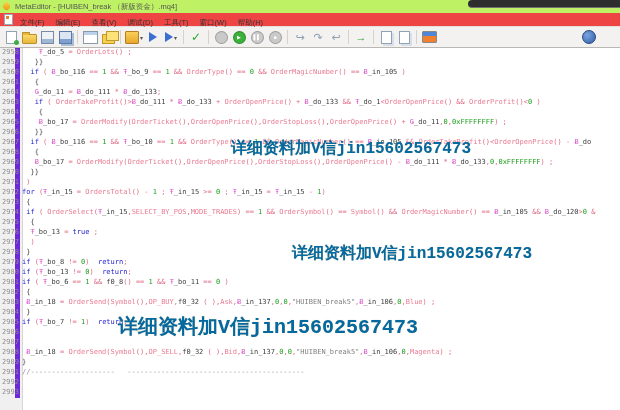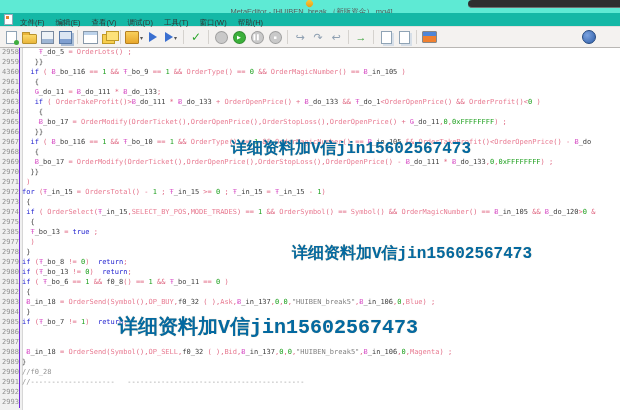--- a/index.html
+++ b/index.html
@@ -1,29 +1,29 @@
 <!DOCTYPE html>
 <html><head>
 <meta charset="utf-8">
 <style>
   html,body{margin:0;padding:0;}
   body{width:620px;height:410px;overflow:hidden;background:#f0eeec;
        font-family:"Liberation Sans","DejaVu Sans",sans-serif;position:relative;}
 
   
-  .titlebar{position:absolute;left:0;top:0;width:620px;height:13px;background:#5eead4;
-            display:flex;align-items:center;padding-left:3px;box-sizing:border-box;flex-direction:column;}
+  .titlebar{position:absolute;left:0;top:0;width:620px;height:13px;background:#bef264;
+            display:flex;align-items:center;padding-left:3px;box-sizing:border-box;}
   .app-logo{width:7px;height:7px;background:linear-gradient(135deg,#f9d34a,#e8960c);
             border-radius:0 50% 50% 50%;transform:rotate(45deg);margin-right:5px;flex:0 0 auto;}
   .title-text{font-size:7.5px;color:#565656;white-space:nowrap;}
   .dark-slab{position:absolute;left:468px;top:0;width:152px;height:7px;background:#2e2e2e;
              border-radius:4px 0 0 4px;border-bottom:1px solid #6f6f6f;}
 
   
-  .menubar{position:absolute;left:0;top:13px;width:620px;height:14px;background:#14b8a6;
+  .menubar{position:absolute;left:0;top:13px;width:620px;height:14px;background:#ef4444;
            border-bottom:1px solid #e3e1de;display:flex;align-items:center;padding-left:4px;box-sizing:border-box;}
   .doc-ico{width:7px;height:9px;background:#fff;border:1px solid #98a8b8;position:relative;margin-right:7px;flex:0 0 auto;}
   .doc-ico::after{content:"";position:absolute;left:1px;top:1px;width:3px;height:3px;background:#e8812c;}
   .menu-item{font-size:7.5px;color:#333;margin-right:11px;white-space:nowrap;cursor:default;}
 
   
   .toolbar{position:absolute;left:0;top:27px;width:620px;height:21px;background:#f4f2f0;
            border-bottom:1px solid #b9b7b4;display:flex;align-items:center;padding-left:2px;box-sizing:border-box;}
   .tbi{height:17px;min-width:16px;display:flex;align-items:center;justify-content:center;margin:0 1px;position:relative;}
   .tb-sep{width:1px;height:14px;background:#d5d2cе;background:#d5d2ce;margin:0 3px;}
@@ -47,21 +47,21 @@
   .t-docs{width:9px;height:11px;background:#fff;border:1px solid #8fa3b5;box-shadow:2px 2px 0 0 #d7dfe8;}
   .t-term{width:13px;height:10px;border:1px solid #888;background:linear-gradient(180deg,#4f86d8 0 45%,#f08030 45% 100%);border-radius:1px;}
   .gear-right{position:absolute;right:24px;top:30px;width:12px;height:12px;border-radius:50%;
               background:radial-gradient(circle at 35% 35%,#7ba3e0,#2f5ea8);border:1px solid #24497f;}
 
   
   .editor{position:absolute;left:0;top:48px;width:620px;height:362px;background:#fff;overflow:hidden;}
   .gutter-bg{position:absolute;left:0;top:0;width:22px;height:100%;background:#f0f0f0;border-right:1px solid #d6d6d6;}
   .row{display:flex;height:10px;line-height:10px;position:relative;}
   .ln{width:20px;flex:0 0 20px;padding-left:2px;font:7px "DejaVu Sans Mono","Liberation Mono",monospace;
-      color:#8f8f8f;background:#f0f0f0;border-right:1px solid #6d28d9;box-sizing:border-box;}
+      color:#8f8f8f;background:#f0f0f0;border-right:5px solid #6d28d9;box-sizing:border-box;}
   .code{font:7px "DejaVu Sans Mono","Liberation Mono",monospace;white-space:pre;padding-left:2px;color:#404040;}
   .tk-kw{color:#2323d0;font-weight:normal;}
   .tk-fn{color:#e87b92;}
   .tk-ct{color:#e87b92;}
   .tk-op{color:#e06a84;}
   .tk-num{color:#1fa01f;}
   .tk-str{color:#7f7f7f;}
   .tk-cm{color:#949494;}
   .tk-gl{color:#d958c8;}
 
@@ -228,21 +228,21 @@
     </div>
     <div class="row">
       <span class="ln">2974</span>
       <span class="code"><span> </span><span class="tk-kw">if</span><span> </span><span class="tk-op">(</span><span> </span><span class="tk-fn">OrderSelect</span><span class="tk-op">(</span><span class="tk-gl">Ŧ</span><span>_in_15</span><span class="tk-op">,</span><span class="tk-ct">SELECT_BY_POS</span><span class="tk-op">,</span><span class="tk-ct">MODE_TRADES</span><span class="tk-op">)</span><span> </span><span class="tk-op">=</span><span class="tk-op">=</span><span> </span><span class="tk-num">1</span><span> </span><span class="tk-op">&amp;</span><span class="tk-op">&amp;</span><span> </span><span class="tk-fn">OrderSymbol</span><span class="tk-op">(</span><span class="tk-op">)</span><span> </span><span class="tk-op">=</span><span class="tk-op">=</span><span> </span><span class="tk-fn">Symbol</span><span class="tk-op">(</span><span class="tk-op">)</span><span> </span><span class="tk-op">&amp;</span><span class="tk-op">&amp;</span><span> </span><span class="tk-fn">OrderMagicNumber</span><span class="tk-op">(</span><span class="tk-op">)</span><span> </span><span class="tk-op">=</span><span class="tk-op">=</span><span> </span><span class="tk-gl">Ƀ</span><span>_in_105</span><span> </span><span class="tk-op">&amp;</span><span class="tk-op">&amp;</span><span> </span><span class="tk-gl">Ƀ</span><span>_do_120</span><span class="tk-op">&gt;</span><span class="tk-num">0</span><span> </span><span class="tk-op">&amp;</span></span>
     </div>
     <div class="row">
       <span class="ln">2975</span>
       <span class="code"><span>  </span><span>{</span></span>
     </div>
     <div class="row">
-      <span class="ln">2385</span>
+      <span class="ln">2976</span>
       <span class="code"><span>  </span><span class="tk-gl">Ŧ</span><span>_bo_13</span><span> </span><span class="tk-op">=</span><span> </span><span class="tk-kw">true</span><span> </span><span class="tk-op">;</span></span>
     </div>
     <div class="row">
       <span class="ln">2977</span>
       <span class="code"><span>  </span><span class="tk-op">)</span></span>
     </div>
     <div class="row">
       <span class="ln">2978</span>
       <span class="code"><span> </span><span>}</span></span>
     </div>
@@ -280,24 +280,20 @@
     <div class="row">
       <span class="ln">2987</span>
     </div>
     <div class="row">
       <span class="ln">2988</span>
       <span class="code"><span> </span><span class="tk-gl">Ƀ</span><span>_in_18</span><span> </span><span class="tk-op">=</span><span> </span><span class="tk-fn">OrderSend</span><span class="tk-op">(</span><span class="tk-fn">Symbol</span><span class="tk-op">(</span><span class="tk-op">)</span><span class="tk-op">,</span><span class="tk-ct">OP_SELL</span><span class="tk-op">,</span><span>f0_32</span><span> </span><span class="tk-op">(</span><span> </span><span class="tk-op">)</span><span class="tk-op">,</span><span class="tk-ct">Bid</span><span class="tk-op">,</span><span class="tk-gl">Ƀ</span><span>_in_137</span><span class="tk-op">,</span><span class="tk-num">0</span><span class="tk-op">,</span><span class="tk-num">0</span><span class="tk-op">,</span><span class="tk-str">"HUIBEN_break5"</span><span class="tk-op">,</span><span class="tk-gl">Ƀ</span><span>_in_106</span><span class="tk-op">,</span><span class="tk-num">0</span><span class="tk-op">,</span><span class="tk-ct">Magenta</span><span class="tk-op">)</span><span> </span><span class="tk-op">;</span></span>
     </div>
     <div class="row">
       <span class="ln">2989</span>
       <span class="code"><span>}</span></span>
-    </div>
-    <div class="row">
-      <span class="ln">2990</span>
-      <span class="code"><span class="tk-cm">//f0_28</span></span>
     </div>
     <div class="row">
       <span class="ln">2991</span>
       <span class="code"><span class="tk-cm">//--------------------   ------------------------------------------</span></span>
     </div>
     <div class="row">
       <span class="ln">2992</span>
       <span class="code"></span>
     </div>
     <div class="row">

